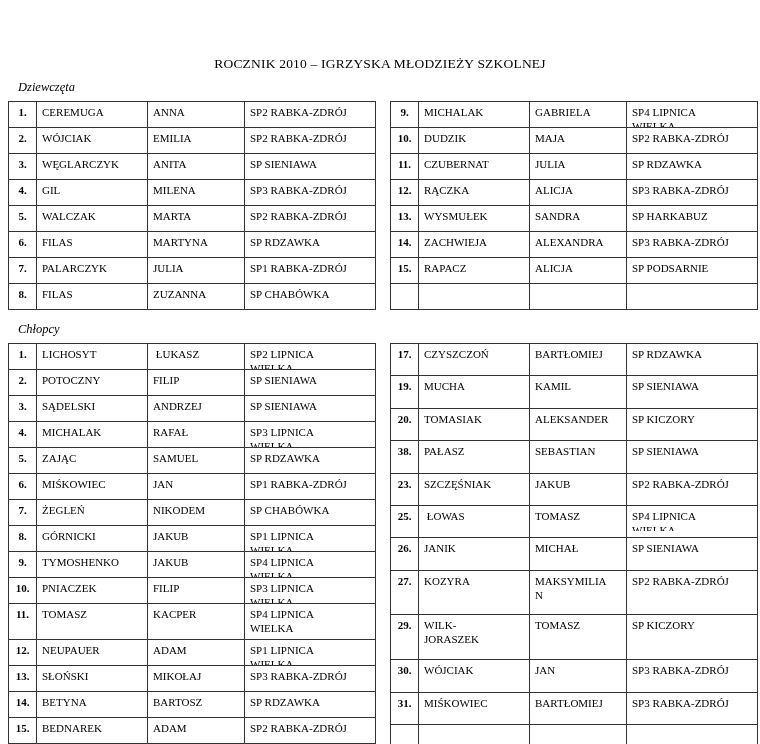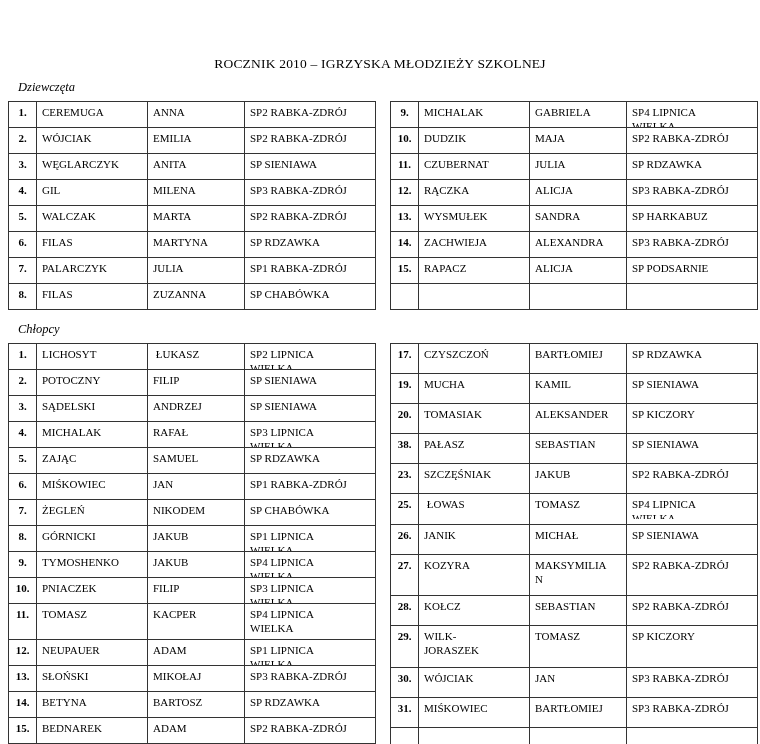--- a/index.html
+++ b/index.html
@@ -654,34 +654,20 @@
               <div class="cin">KOZYRA</div>
             </td>
             <td class="c-nam">
               <div class="cin">MAKSYMILIA
 N</div>
             </td>
             <td class="c-sch">
               <div class="cin">SP2 RABKA-ZDRÓJ</div>
             </td>
           </tr>
-          <tr>
-            <td class="c-num">
-              <div class="cin">28.</div>
-            </td>
-            <td class="c-sur">
-              <div class="cin">KOŁCZ</div>
-            </td>
-            <td class="c-nam">
-              <div class="cin">SEBASTIAN</div>
-            </td>
-            <td class="c-sch">
-              <div class="cin">SP2 RABKA-ZDRÓJ</div>
-            </td>
-          </tr>
           <tr class="tall">
             <td class="c-num">
               <div class="cin">29.</div>
             </td>
             <td class="c-sur">
               <div class="cin">WILK-
 JORASZEK</div>
             </td>
             <td class="c-nam">
               <div class="cin">TOMASZ</div>

